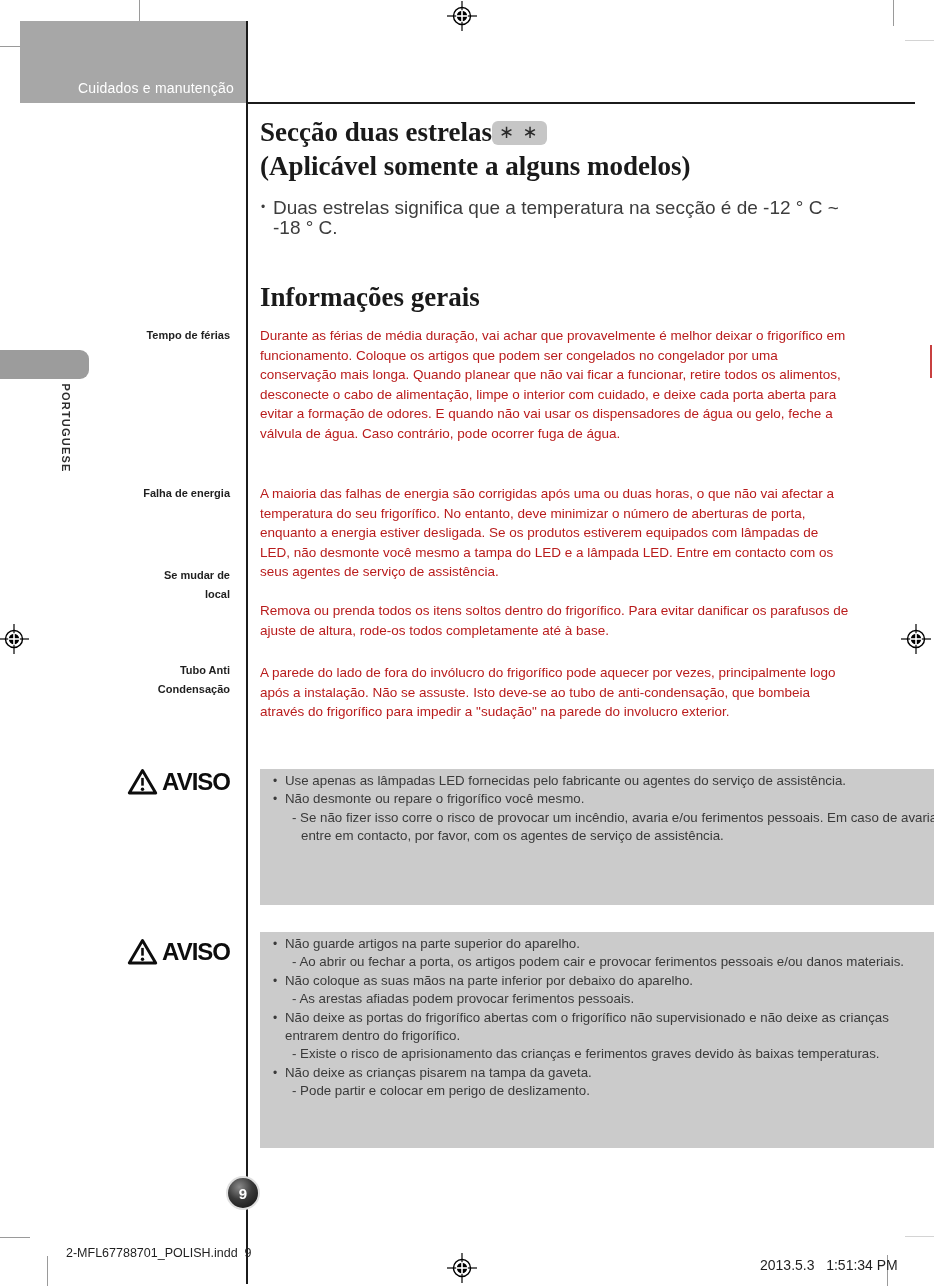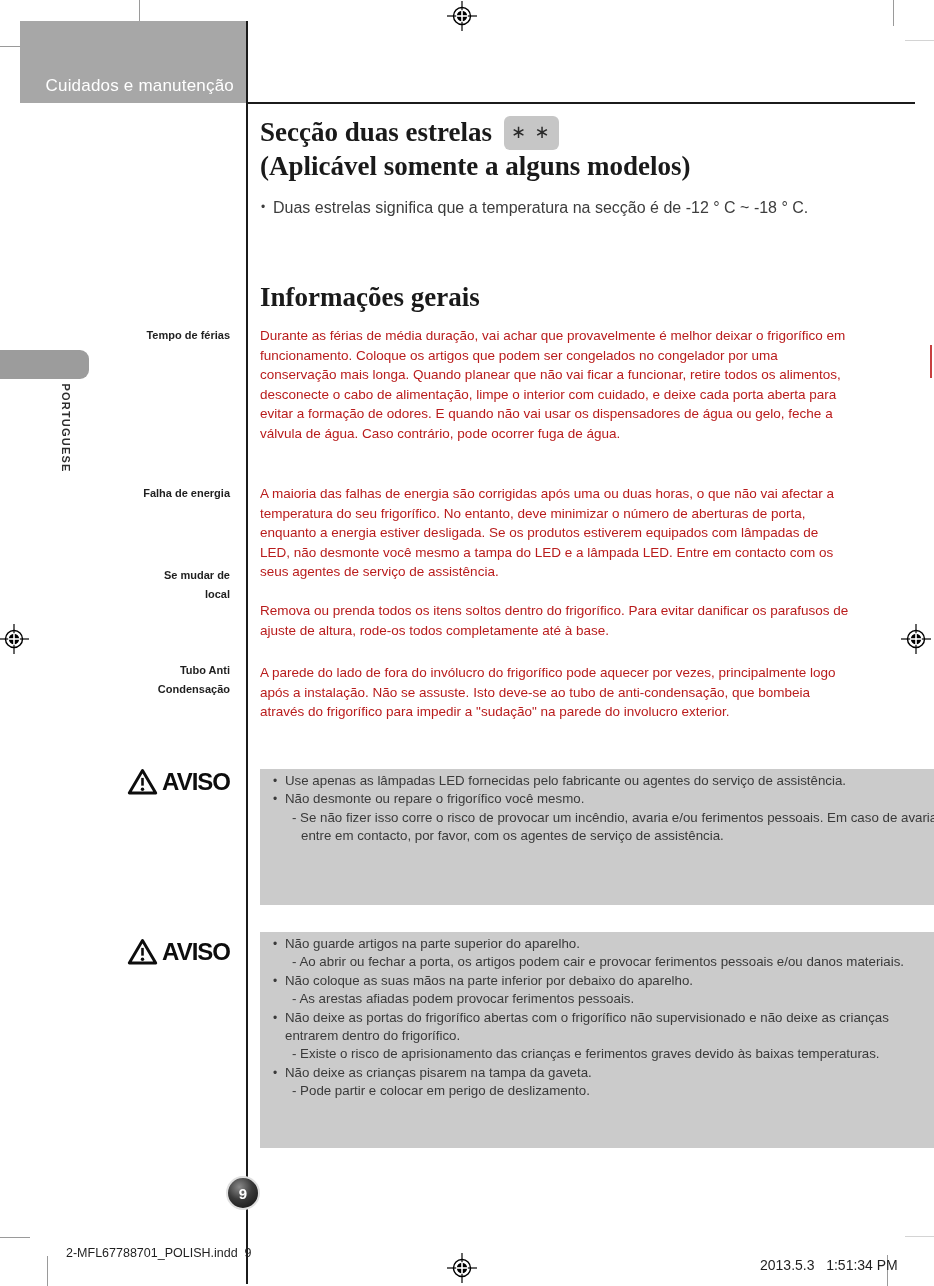--- a/index.html
+++ b/index.html
@@ -10,45 +10,45 @@
   
   .cropmark { position:absolute; background:#9a9a9a; }
   .cropmark.faint { background:#d4d4d4; }
   .redtick { position:absolute; width:2px; background:#c84040; }
   .regmark { position:absolute; width:30px; height:30px; }
 
   
   .header-tab { position:absolute; left:20px; top:21px; width:226px; height:82px;
     background:#a7a7a7; display:flex; align-items:flex-end; justify-content:flex-end;
     padding:0 12px 7px 0; }
-  .header-tab span { color:#ffffff; font-size:17px; letter-spacing:0.2px; }
+  .header-tab span { color:#ffffff; font-size:14px; letter-spacing:0.2px; }
 
   
   .vrule { position:absolute; left:246px; top:21px; width:2px; height:1263px; background:#1b1b1b; }
   .hrule { position:absolute; left:246px; top:102px; width:669px; height:2px; background:#1b1b1b; }
 
   
   .side-tab { position:absolute; left:0; top:350px; width:89px; height:29px;
     background:#9c9c9c; border-radius:0 9px 9px 0; }
   .side-lang { position:absolute; left:66px; top:428px; transform:translate(-50%,-50%) rotate(90deg);
     font-size:11px; font-weight:bold; letter-spacing:1.2px; color:#2e2e2e; white-space:nowrap; }
 
   
   .side-label { position:absolute; left:40px; width:190px; text-align:right;
     font-weight:bold; font-size:11px; line-height:19px; color:#1f1f1f; white-space:pre-line; }
 
   .aviso { position:absolute; left:40px; width:190px; display:flex; align-items:center;
     justify-content:flex-end; gap:4px; }
   .aviso .aviso-word { font-size:24px; font-weight:900; letter-spacing:-1px; color:#0d0d0d; }
 
   
-  .main { position:absolute; left:260px; width:590px; color:#3d3d3d; font-size:16px; line-height:19.6px; }
+  .main { position:absolute; left:260px; width:590px; color:#3d3d3d; font-size:19px; line-height:19.6px; }
   .doc-title { font-family:"Liberation Serif", serif; font-weight:bold; color:#1a1a1a;
     font-size:27px; line-height:34px; }
-  .title-row { display:flex; gap:12px; }
+  .title-row { display:flex; align-items:center; }
   .badge { display:inline-flex; align-items:center; justify-content:center;
     background:#c6c6c6; border-radius:6px; padding:1px 7px 3px 7px; font-size:18px;
     font-weight:normal; color:#2a2a2a; letter-spacing:2px; line-height:20px; transform:translateY(1px); }
 
   .blist .bl { position:relative; padding-left:13px; }
   .blist .bl::before { content:"•"; position:absolute; left:1px; top:0; font-size:12px; color:#3d3d3d; }
 
   .para { position:absolute; left:260px; width:592px; color:#b91c1c; font-size:13.5px; line-height:19.6px; }
 
   .wbox { position:absolute; left:260px; width:698px; background:#cbcbcb;

